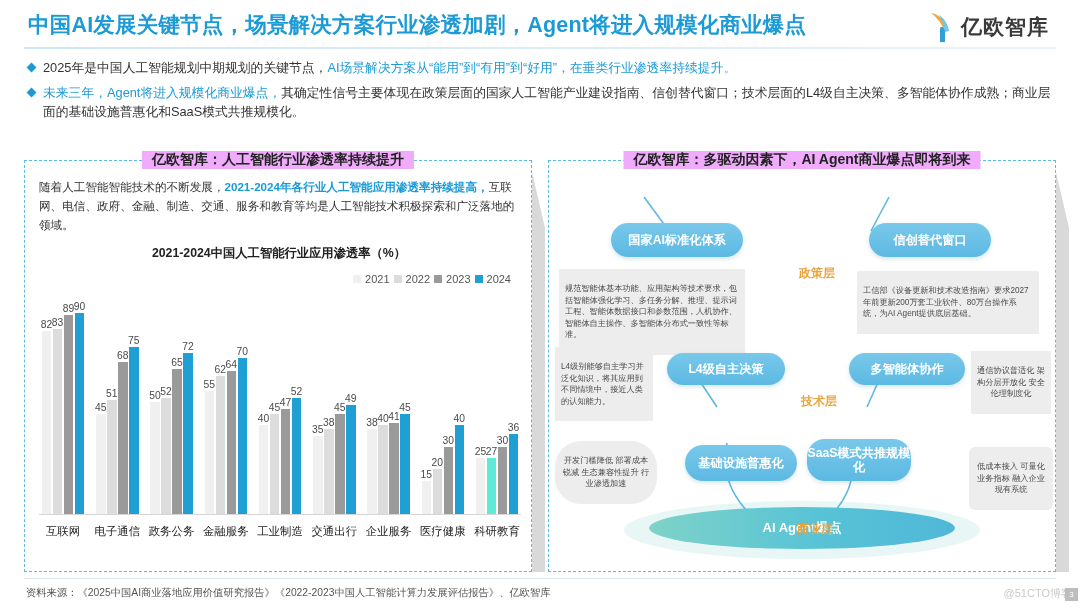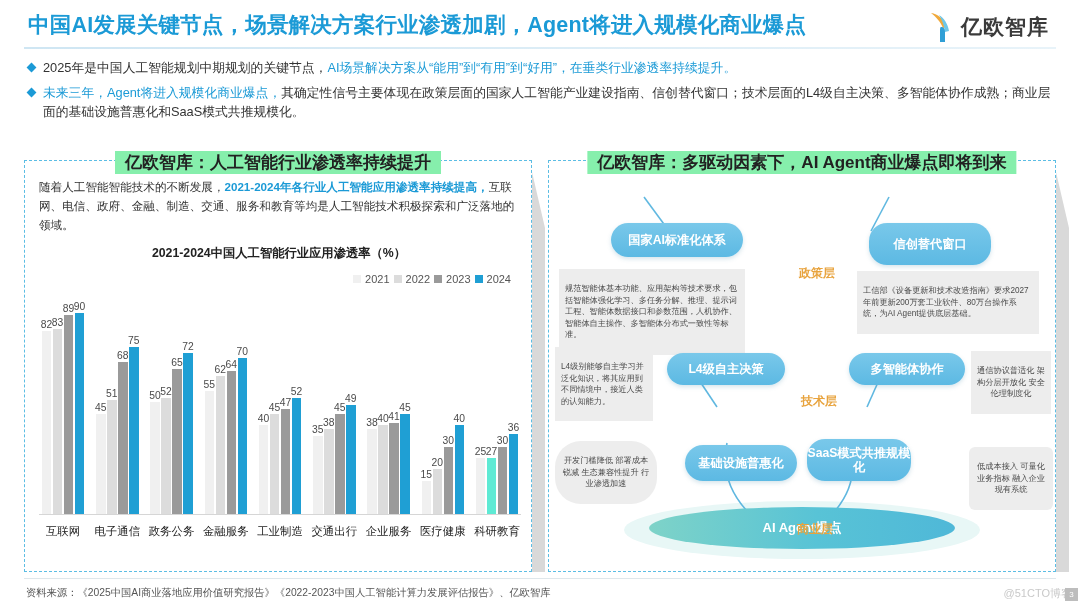--- a/index.html
+++ b/index.html
@@ -43,22 +43,22 @@
   .panel {
     position: absolute;
     border: 1.2px dashed #5bbde4;
     background: #fff;
   }
   .panel-shadow {
     position: absolute; background: #d9d9d9; z-index: 0;
   }
   .panel-title {
     position: absolute; top: -10px; left: 50%; transform: translateX(-50%);
-    background: #86efac; padding: 0 10px; white-space: nowrap;
-    font-size: 17px; font-weight: 700; color: #222;
+    background: #f0abfc; padding: 0 10px; white-space: nowrap;
+    font-size: 14px; font-weight: 700; color: #222;
   }
   #panel-left  { left: 24px;  top: 160px; width: 508px; height: 412px; }
   #panel-right { left: 548px; top: 160px; width: 508px; height: 412px; }
   #shadow-left  { left: 532px; top: 172px; width: 13px; height: 400px;
      clip-path: polygon(0 0, 100% 14%, 100% 100%, 0 100%); }
   #shadow-right { left: 1056px; top: 172px; width: 13px; height: 400px;
      clip-path: polygon(0 0, 100% 14%, 100% 100%, 0 100%); }
 
   
   .intro {
@@ -370,21 +370,21 @@
           <path d="M372 98 L352 130"></path>
           <path d="M150 205 L168 232"></path>
           <path d="M330 205 L318 232"></path>
           <path d="M178 268 Q170 305 198 336"></path>
           <path d="M300 268 Q312 305 286 336"></path>
         </g>
       </svg>
 
       <div class="pill" id="node-policy-left" style="left:62px; top:48px; width:132px; height:34px;">国家AI标准化体系</div>
       <div class="layer-label" style="left:250px; top:58px;">政策层</div>
-      <div class="pill" id="node-policy-right" style="left:320px; top:48px; width:122px; height:42px;">信创替代窗口</div>
+      <div class="pill" id="node-policy-right" style="left:320px; top:48px; width:122px; height:34px;">信创替代窗口</div>
 
       <div class="note" style="left:10px; top:94px; width:186px;">规范智能体基本功能、应用架构等技术要求，包括智能体强化学习、多任务分解、推理、提示词工程、智能体数据接口和参数范围，人机协作、智能体自主操作、多智能体分布式一致性等标准。</div>
       <div class="note" style="left:308px; top:96px; width:182px;">工信部《设备更新和技术改造指南》要求2027年前更新200万套工业软件、80万台操作系统，为AI Agent提供底层基础。</div>
 
       <div class="note" style="left:6px; top:172px; width:98px;">L4级别能够自主学习并泛化知识，将其应用到不同情境中，接近人类的认知能力。</div>
       <div class="pill" id="node-tech-left" style="left:118px; top:178px; width:118px; height:32px;">L4级自主决策</div>
       <div class="layer-label" style="left:252px; top:186px;">技术层</div>
       <div class="pill" id="node-tech-right" style="left:300px; top:178px; width:116px; height:32px;">多智能体协作</div>
       <div class="note ctr" style="left:422px; top:176px; width:80px;">通信协议普适化
 架构分层开放化

